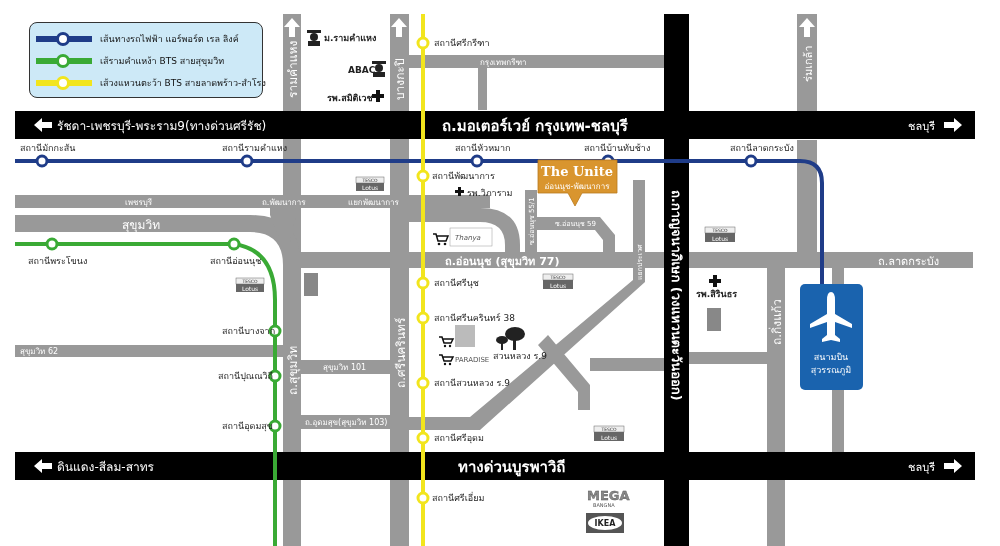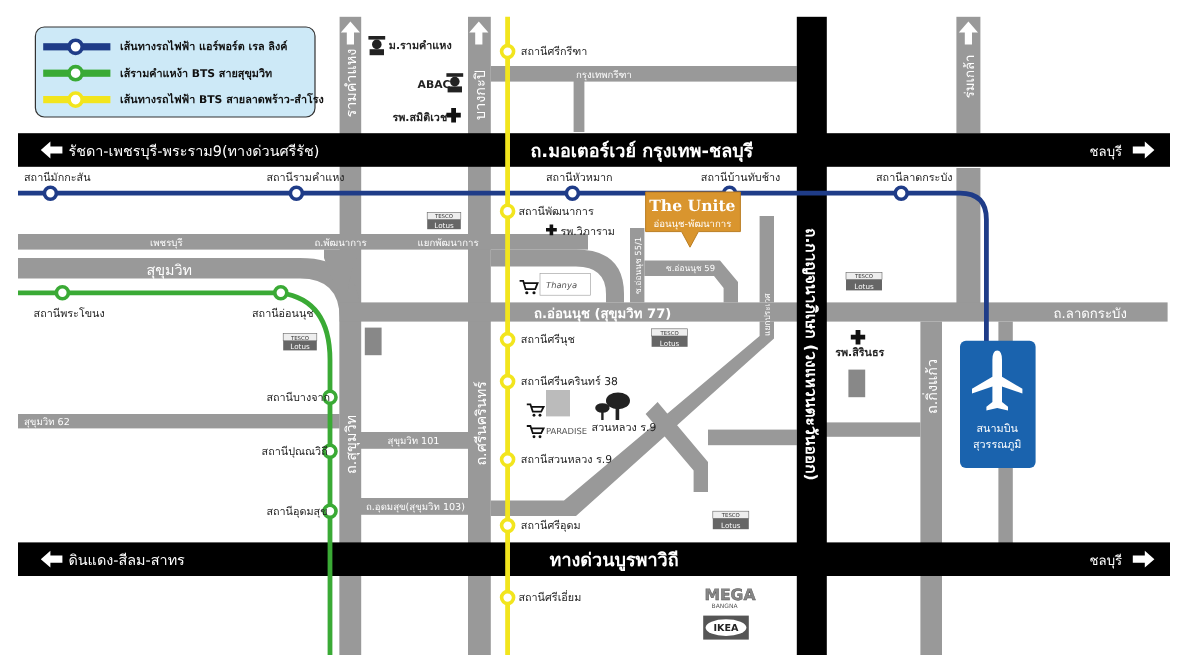--- a/index.html
+++ b/index.html
@@ -1,21 +1,21 @@
 <!DOCTYPE html>
 <html><head>
 <meta charset="utf-8">
 <style>
   html,body{margin:0;padding:0;background:#fff;}
   body{width:1000px;height:546px;position:relative;overflow:hidden;font-family:"DejaVu Sans",sans-serif;}
   #map{position:absolute;left:0;top:0;width:1000px;height:546px;}
   .t{font-family:"DejaVu Sans",sans-serif;fill:#222;font-size:9px;}
   .tw{font-family:"DejaVu Sans",sans-serif;fill:#fff;}
   .legend{position:absolute;left:29px;top:22px;width:232px;height:74px;background:#cde9f7;border:1.5px solid #333;border-radius:8px;}
-  .lg-row{position:absolute;left:0;width:210px;height:20px;font-weight:bold;}
+  .lg-row{position:absolute;left:0;width:210px;height:20px;}
   .lg-line{position:absolute;left:6px;top:7px;width:56px;height:6px;}
   .lg-dot{position:absolute;left:26px;top:3px;width:8px;height:8px;border-radius:50%;background:#fff;border:3px solid;}
   .lg-text{position:absolute;left:70px;top:3px;font-size:9px;color:#111;white-space:nowrap;}
 </style>
 </head>
 <body>
 
 <div class="legend">
   <div class="lg-row" style="top:6px">
     <div class="lg-line" style="background:#1f3c88"></div>
@@ -23,21 +23,21 @@
     <div class="lg-text">เส้นทางรถไฟฟ้า แอร์พอร์ต เรล ลิงค์</div>
   </div>
   <div class="lg-row" style="top:28px">
     <div class="lg-line" style="background:#3aaa35"></div>
     <div class="lg-dot" style="border-color:#3aaa35"></div>
     <div class="lg-text">เส้รามคำแหง้า BTS สายสุขุมวิท</div>
   </div>
   <div class="lg-row" style="top:50px">
     <div class="lg-line" style="background:#f2e51d"></div>
     <div class="lg-dot" style="border-color:#f2e51d"></div>
-    <div class="lg-text">เส้นทางรถไฟฟ้า BTS สายลาดพร้าว-สำโรง</div>
+    <div class="lg-text">เส้วงแหวนตะว้า BTS สายลาดพร้าว-สำโรง</div>
   </div>
 </div>
 
 <svg id="map" viewBox="0 0 1000 546" xmlns="http://www.w3.org/2000/svg">
 
   <g fill="#999">
     <rect x="283" y="14" width="18" height="532"></rect>
     <rect x="390" y="14" width="19" height="532"></rect>
     <rect x="409" y="55" width="255" height="13"></rect>
     <rect x="478" y="55" width="9" height="55"></rect>

